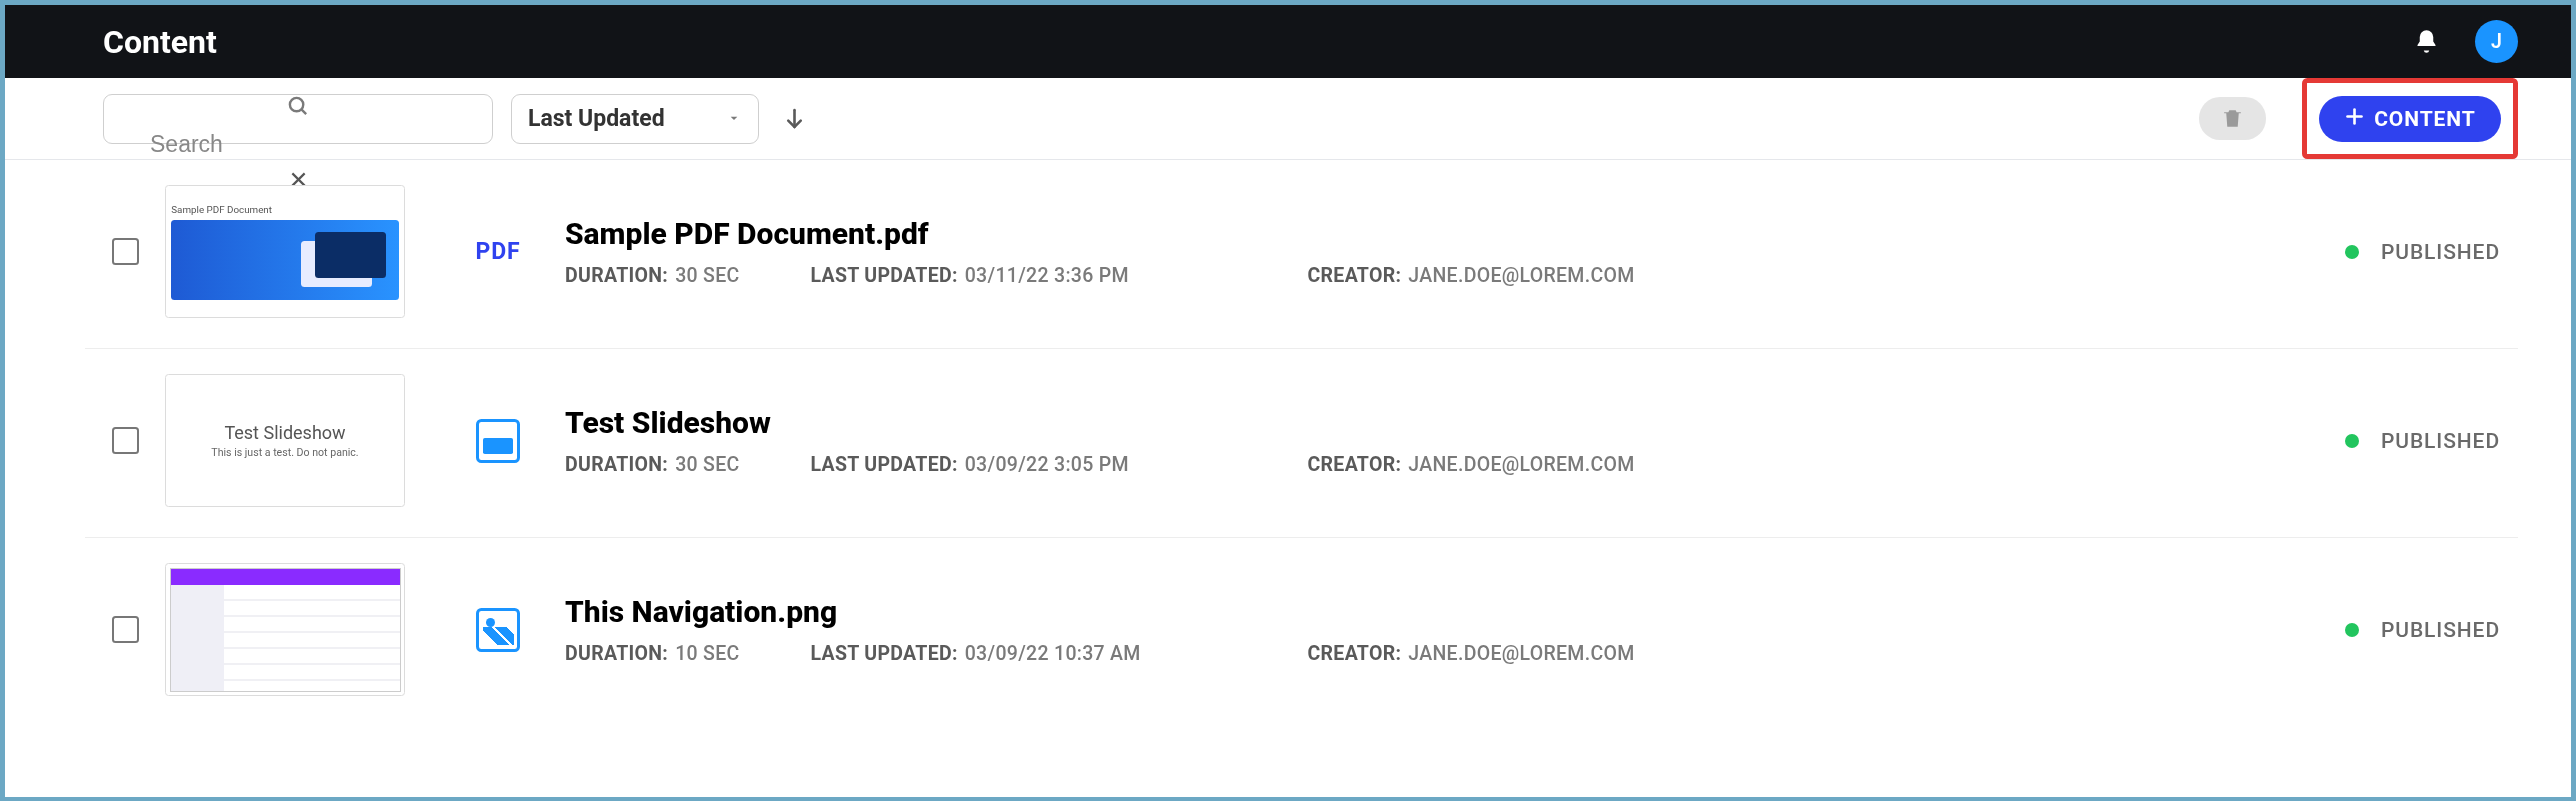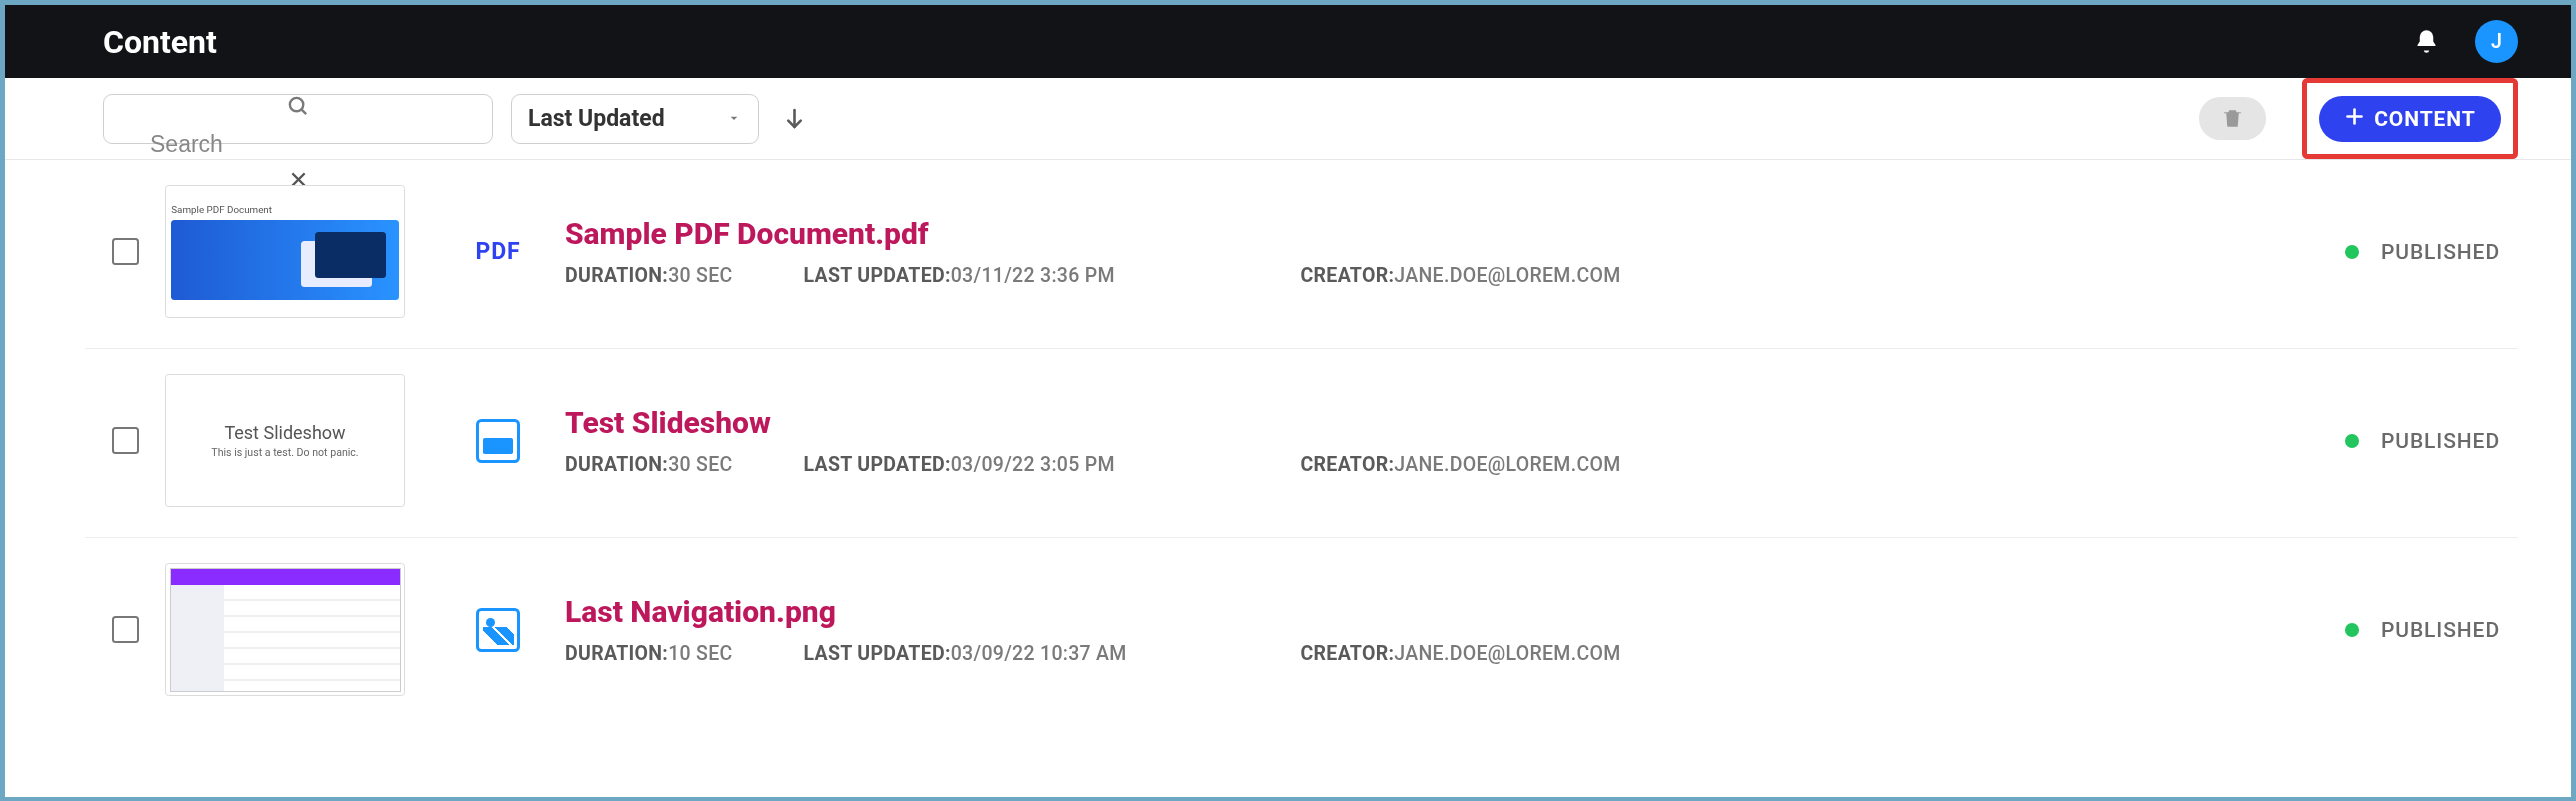--- a/index.html
+++ b/index.html
@@ -241,31 +241,31 @@
     border-radius:50%; background:#1a94ff;
   }
   .image-icon::after{
     content:""; position:absolute; left:3.5px; right:3.5px; bottom:3.5px; height:18px;
     background: linear-gradient(45deg, transparent 30%, #1a94ff 30% 55%, transparent 55% 60%, #1a94ff 60% 85%, transparent 85%);
   }
   .row-main { padding-left: 18px; }
   .row-title {
     font-size: 30px;
     font-weight: 800;
-    color: #be185d;
+    color: #000000;
     margin-bottom: 12.4px;
   }
   .row-meta {
     display: flex;
     gap: 71px;
     font-size: 19.5px;
     color: #6b6b6b;
     letter-spacing: 0.3px;
   }
-  .meta-item { display:flex; flex-direction:row; }
+  .meta-item { display:flex; flex-direction:row; gap:7px; }
   .meta-label { font-weight:700; color:#5a5a5a; }
   .meta-value { color:#7a7a7a; font-weight:500;}
   .col-updated { min-width: 426px;}
   .col-creator { min-width: 399px;}
   .status {
     display: flex;
     align-items: center;
     justify-content: flex-end;
     gap: 22px;
     font-size: 21px;
@@ -416,21 +416,21 @@
       <div class="row-check">
         <div class="row-check-box"></div>
       </div>
       <div class="thumb img">
         <div class="mock"></div>
       </div>
       <div class="type-icon">
         <span class="image-icon"></span>
       </div>
       <div class="row-main">
-        <div class="row-title">Last Navigation.png</div>
+        <div class="row-title">This Navigation.png</div>
         <div class="row-meta">
           <div class="meta-item">
             <span class="meta-label">DURATION:</span>
             <span class="meta-value">10 SEC</span>
           </div>
           <div class="meta-item col-updated">
             <span class="meta-label">LAST UPDATED:</span>
             <span class="meta-value">03/09/22 10:37 AM</span>
           </div>
           <div class="meta-item col-creator">

